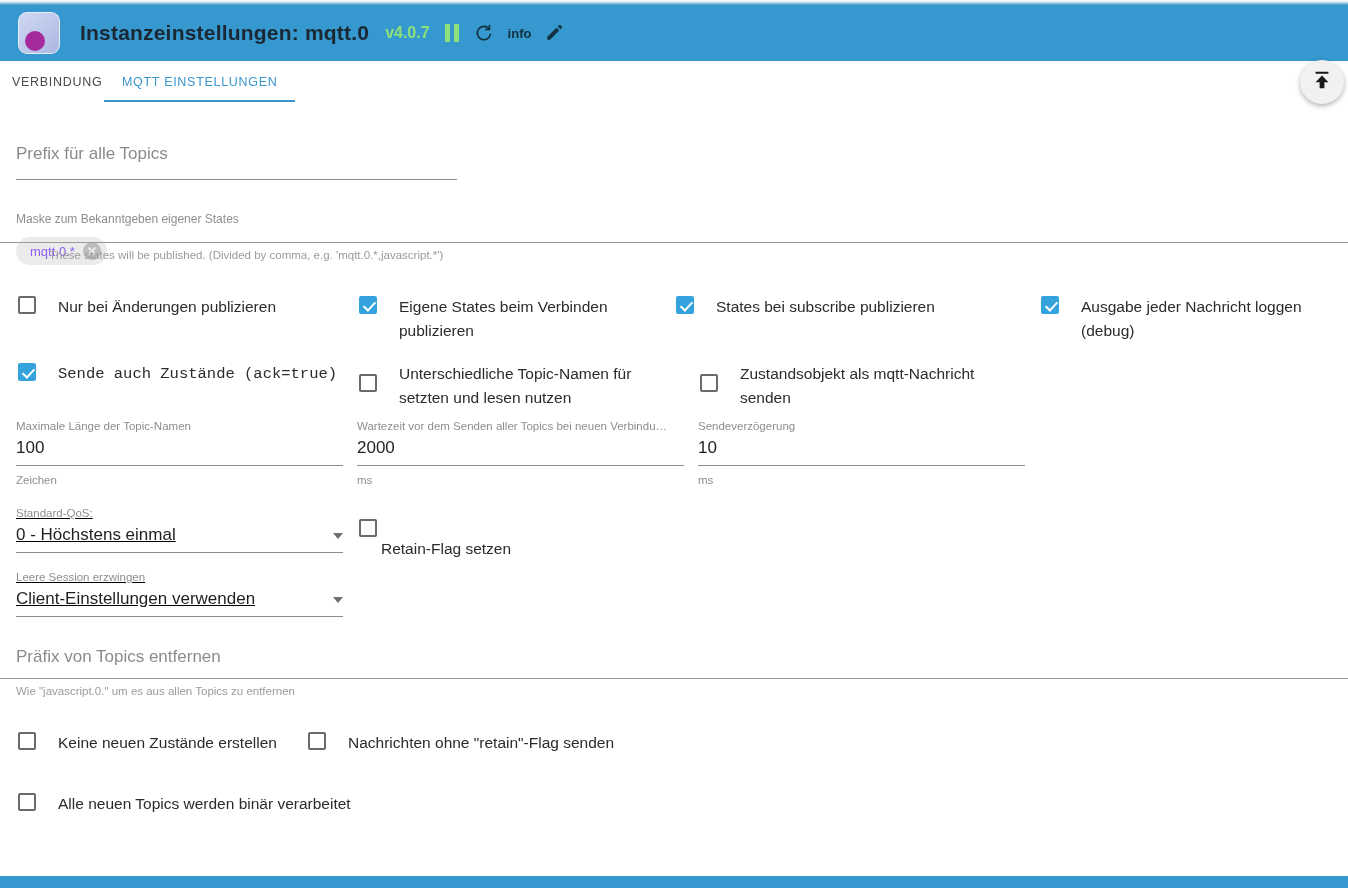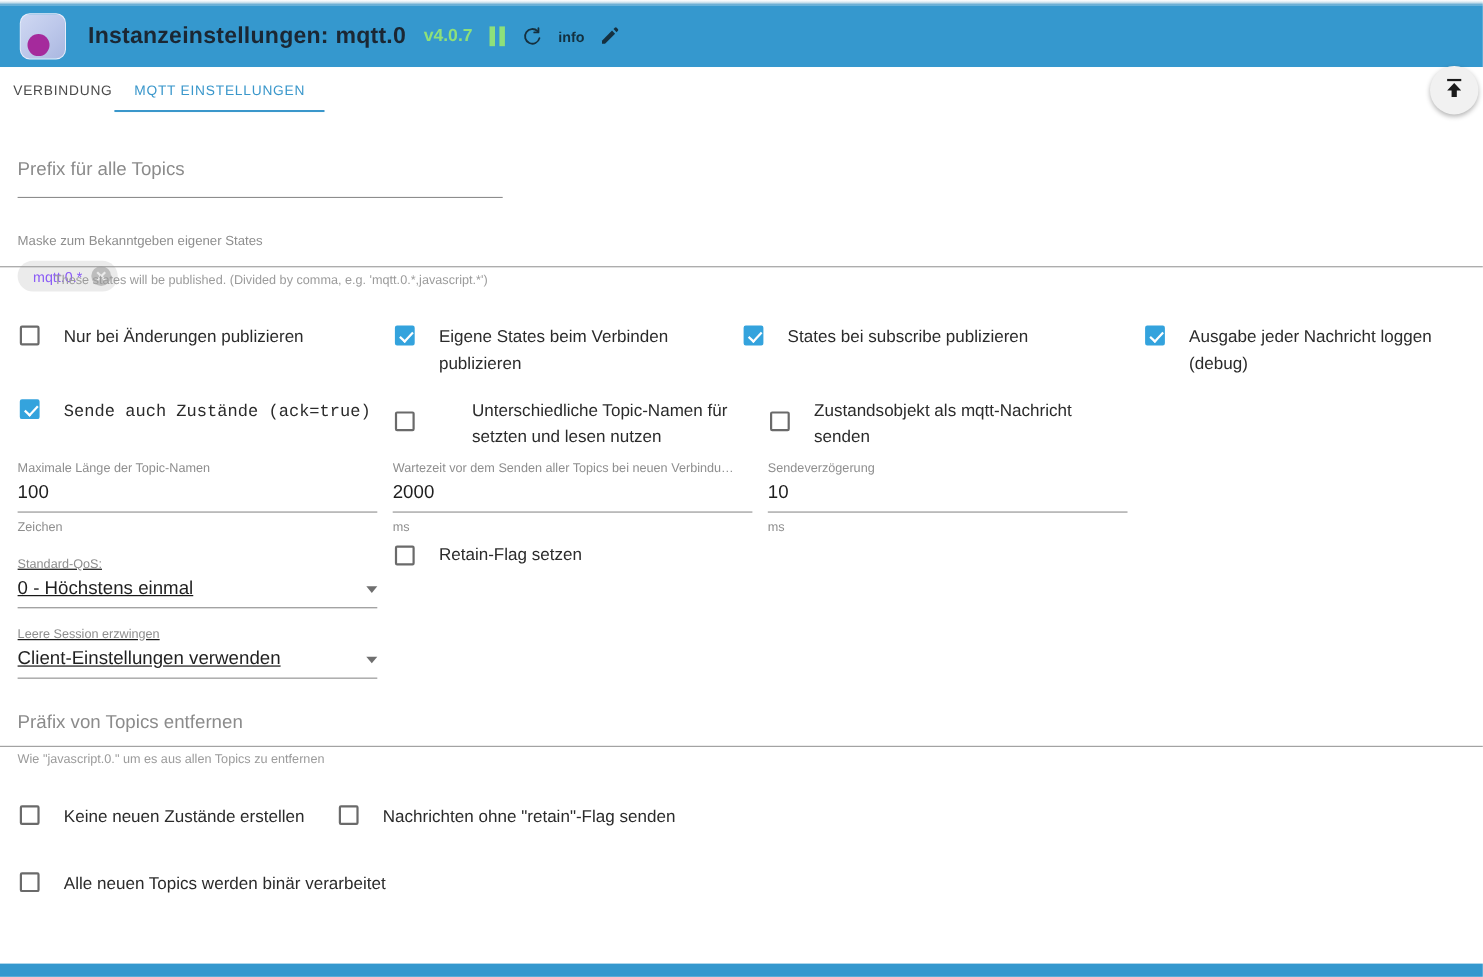--- a/index.html
+++ b/index.html
@@ -214,21 +214,21 @@
   <div class="cbrow" style="left:1041px; top:193px; width:290px;">
     <span class="cb on"></span>
     <span class="cb-label" style="max-width:240px;">Ausgabe jeder Nachricht loggen (debug)</span>
   </div>
 
   <div class="cbrow" style="left:18px; top:260px;font-family:Liberation Mono, monospace;">
     <span class="cb on"></span>
     <span class="cb-label">Sende auch Zustände (ack=true)</span>
   </div>
 
-  <div class="cbrow" style="left:359px; top:260px; width:320px;gap:30px;">
+  <div class="cbrow" style="left:359px; top:260px; width:320px;">
     <span class="cb" style="margin-top:12px;"></span>
     <span class="cb-label" style="max-width:250px;">Unterschiedliche Topic-Namen für setzten und lesen nutzen</span>
   </div>
 
   <div class="cbrow" style="left:700px; top:260px; width:320px;">
     <span class="cb" style="margin-top:12px;"></span>
     <span class="cb-label" style="max-width:255px;">Zustandsobjekt als mqtt-Nachricht senden</span>
   </div>
 
   <div class="numfield" style="left:16px; top:318px; width:327px;">
@@ -254,21 +254,21 @@
 
   <div class="selfield" style="left:16px; top:405px;">
     <div class="slab">Standard-QoS:</div>
     <div class="srow">
       <span class="sval">0 - Höchstens einmal</span>
       <span class="caret"></span>
     </div>
     <div class="sline"></div>
   </div>
 
-  <div class="cbrow" style="left:359px; top:391px;">
+  <div class="cbrow" style="left:359px; top:414px;flex-direction:column;">
     <span class="cb" style="margin-top:3px;"></span>
     <span class="cb-label">Retain-Flag setzen</span>
   </div>
 
   <div class="selfield" style="left:16px; top:469px;">
     <div class="slab">Leere Session erzwingen</div>
     <div class="srow">
       <span class="sval">Client-Einstellungen verwenden</span>
       <span class="caret"></span>
     </div>

